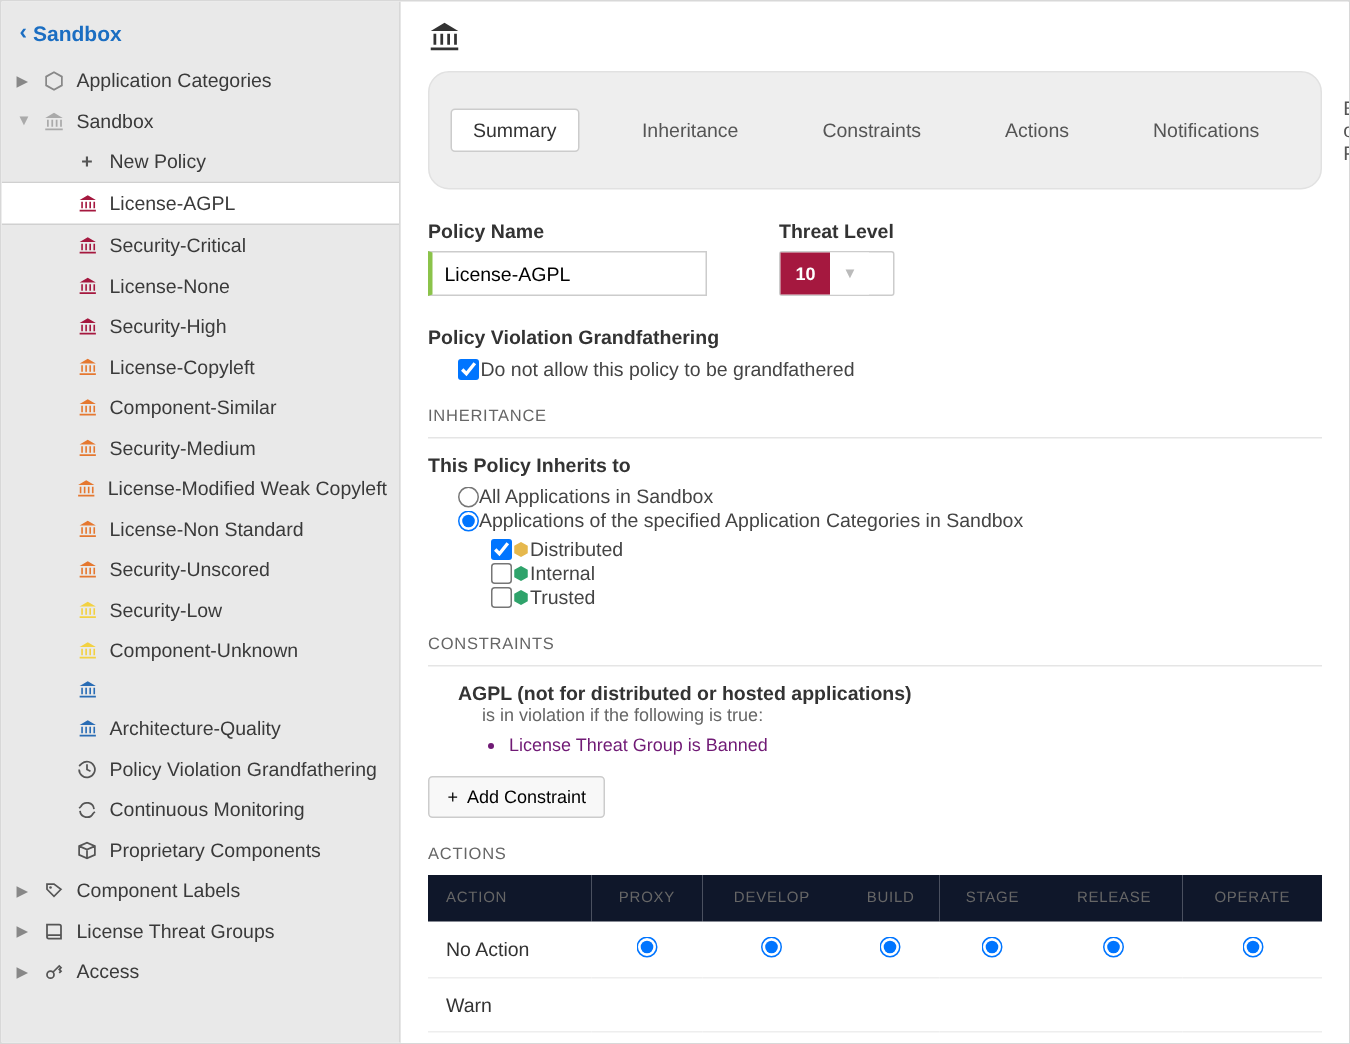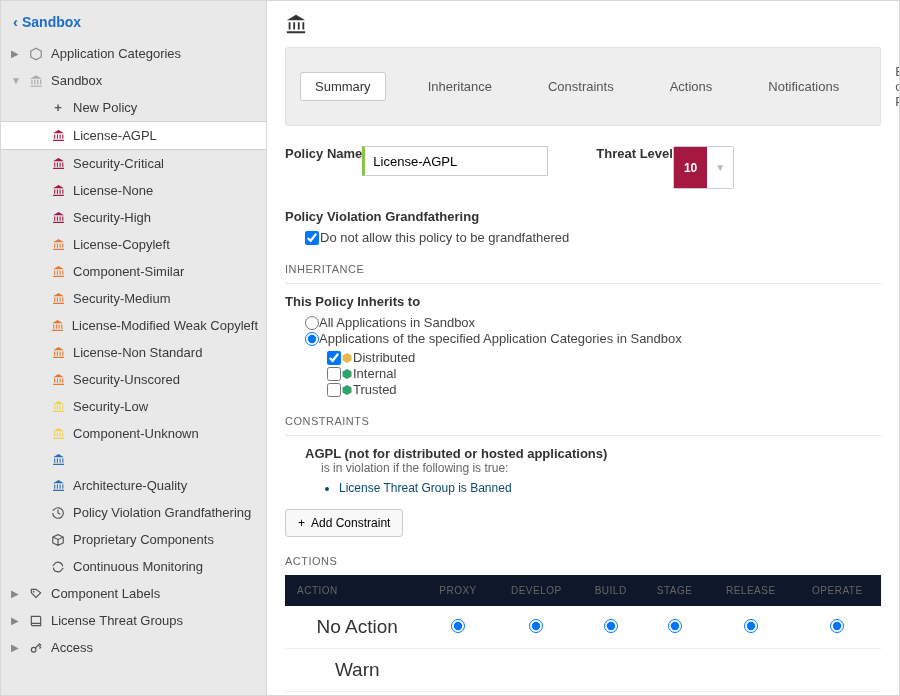--- a/index.html
+++ b/index.html
@@ -72,52 +72,52 @@
     font-size: 22px;
     font-weight: 700;
     margin-bottom: 12px;
   }
   .page-title svg { margin-right: 8px; }
   .tabbar {
     background: #eee;
     display: flex;
     gap: 28px;
     padding: 10px 14px;
-    border-radius: 3px;
+    border-radius: 14px;
     border: 1px solid #e1e1e1;
     align-items: center;
     font-size: 13px;
     color: #555;
     margin-bottom: 20px;
   }
   .tabbar .tab {
     padding: 6px 14px;
     border-radius: 3px;
     cursor: pointer;
   }
   .tabbar .tab.active {
     background: #fff;
     border: 1px solid #ccc;
     color: #333;
   }
   .form-row { display: flex; gap: 48px; margin-bottom: 20px; }
-  .form-group { display: flex; }
+  .form-group { display: flex; flex-direction: column; }
   .form-label { font-size: 13px; font-weight: 700; margin-bottom: 6px; }
   .text-input {
     border: 1px solid #ccc;
     border-left: 3px solid #8bc34a;
     padding: 6px 8px;
     font-size: 13px;
     width: 186px;
     height: 30px;
   }
   .threat-box {
     display: inline-flex;
     align-items: stretch;
-    height: 43px;
+    height: 30px;
     border: 1px solid #ccc;
     border-radius: 2px;
   }
   .threat-val {
     background: #a5183f;
     color: #fff;
     font-weight: 600;
     padding: 0 10px;
     display: flex;
     align-items: center;
@@ -164,21 +164,21 @@
   .tag-icon {
     display: inline-flex;
     width: 12px;
     height: 12px;
     align-items: center;
     justify-content: center;
   }
   .constraint-block { padding-left: 20px; margin-top: 10px; }
   .constraint-title { font-weight: 700; font-size: 13px; }
   .constraint-sub { font-size: 12px; color: #666; margin: 0 0 6px 16px; }
-  .constraint-list { margin-left: 34px; font-size: 12px; color: #0c4a6e; }
+  .constraint-list { margin-left: 34px; font-size: 12px; color: #701a75; }
   .btn {
     display: inline-flex;
     align-items: center;
     gap: 6px;
     border: 1px solid #ccc;
     border-radius: 3px;
     background: #f8f8f8;
     font-size: 12px;
     padding: 6px 12px;
     cursor: pointer;
@@ -198,21 +198,21 @@
     text-align: center;
     letter-spacing: 0.5px;
     font-size: 10px;
   }
   .actions-table thead th.left { text-align: left; padding-left: 12px; }
   .actions-table td {
     padding: 10px 6px;
     text-align: center;
     border-bottom: 1px solid #eee;
   }
-  .actions-table td.left { text-align: center; padding-left: 12px; font-size: 19px; }
+  .actions-table td.left { text-align: left; padding-left: 12px; font-size: 13px; }
   .actions-table input[type=radio] { width:14px; height:14px; }
   hr { border: none; border-top: 1px solid #e5e5e5; margin: 8px 0; }
 </style>
 </head>
 <body>
 
 <div class="layout">
   <div class="sidebar">
     <div class="breadcrumb">
       <span class="chev">‹</span>
@@ -363,32 +363,32 @@
             <svg width="14" height="14" viewBox="0 0 24 24">
               <path d="M12 6v6l4 2" stroke="#555" stroke-width="2" fill="none"></path>
               <path d="M3 12a9 9 0 1 0 3-6.7L3 8" stroke="#555" stroke-width="2" fill="none"></path>
             </svg>
           </span>
     <span class="tree-label">Policy Violation Grandfathering</span>
         </div>
         <div class="tree-row lvl2">
           <span class="tree-icon">
             <svg width="14" height="14" viewBox="0 0 24 24">
+              <path d="M20 11A8 8 0 0 0 5 8l-2 2m1 3a8 8 0 0 0 15 3l2-2" stroke="#555" stroke-width="2" fill="none"></path>
+            </svg>
+          </span>
+    <span class="tree-label">Continuous Monitoring</span>
+        </div>
+        <div class="tree-row lvl2">
+          <span class="tree-icon">
+            <svg width="14" height="14" viewBox="0 0 24 24">
               <path d="M3 7l9-4 9 4v10l-9 4-9-4z M3 7l9 4 9-4 M12 11v10" stroke="#555" stroke-width="2" fill="none"></path>
             </svg>
           </span>
     <span class="tree-label">Proprietary Components</span>
-        </div>
-        <div class="tree-row lvl2">
-          <span class="tree-icon">
-            <svg width="14" height="14" viewBox="0 0 24 24">
-              <path d="M20 11A8 8 0 0 0 5 8l-2 2m1 3a8 8 0 0 0 15 3l2-2" stroke="#555" stroke-width="2" fill="none"></path>
-            </svg>
-          </span>
-    <span class="tree-label">Continuous Monitoring</span>
         </div>
       </div>
     <div id="bottom-list">
         <div class="tree-row lvl0">
           <span class="tree-toggle">▶</span>
     <span class="tree-icon">
             <svg width="14" height="14" viewBox="0 0 24 24">
               <path d="M20 10l-8 8-8-8V4h8z" stroke="#555" stroke-width="2" fill="none"></path>
               <circle cx="8" cy="8" r="1.5" fill="#555"></circle>
             </svg>

